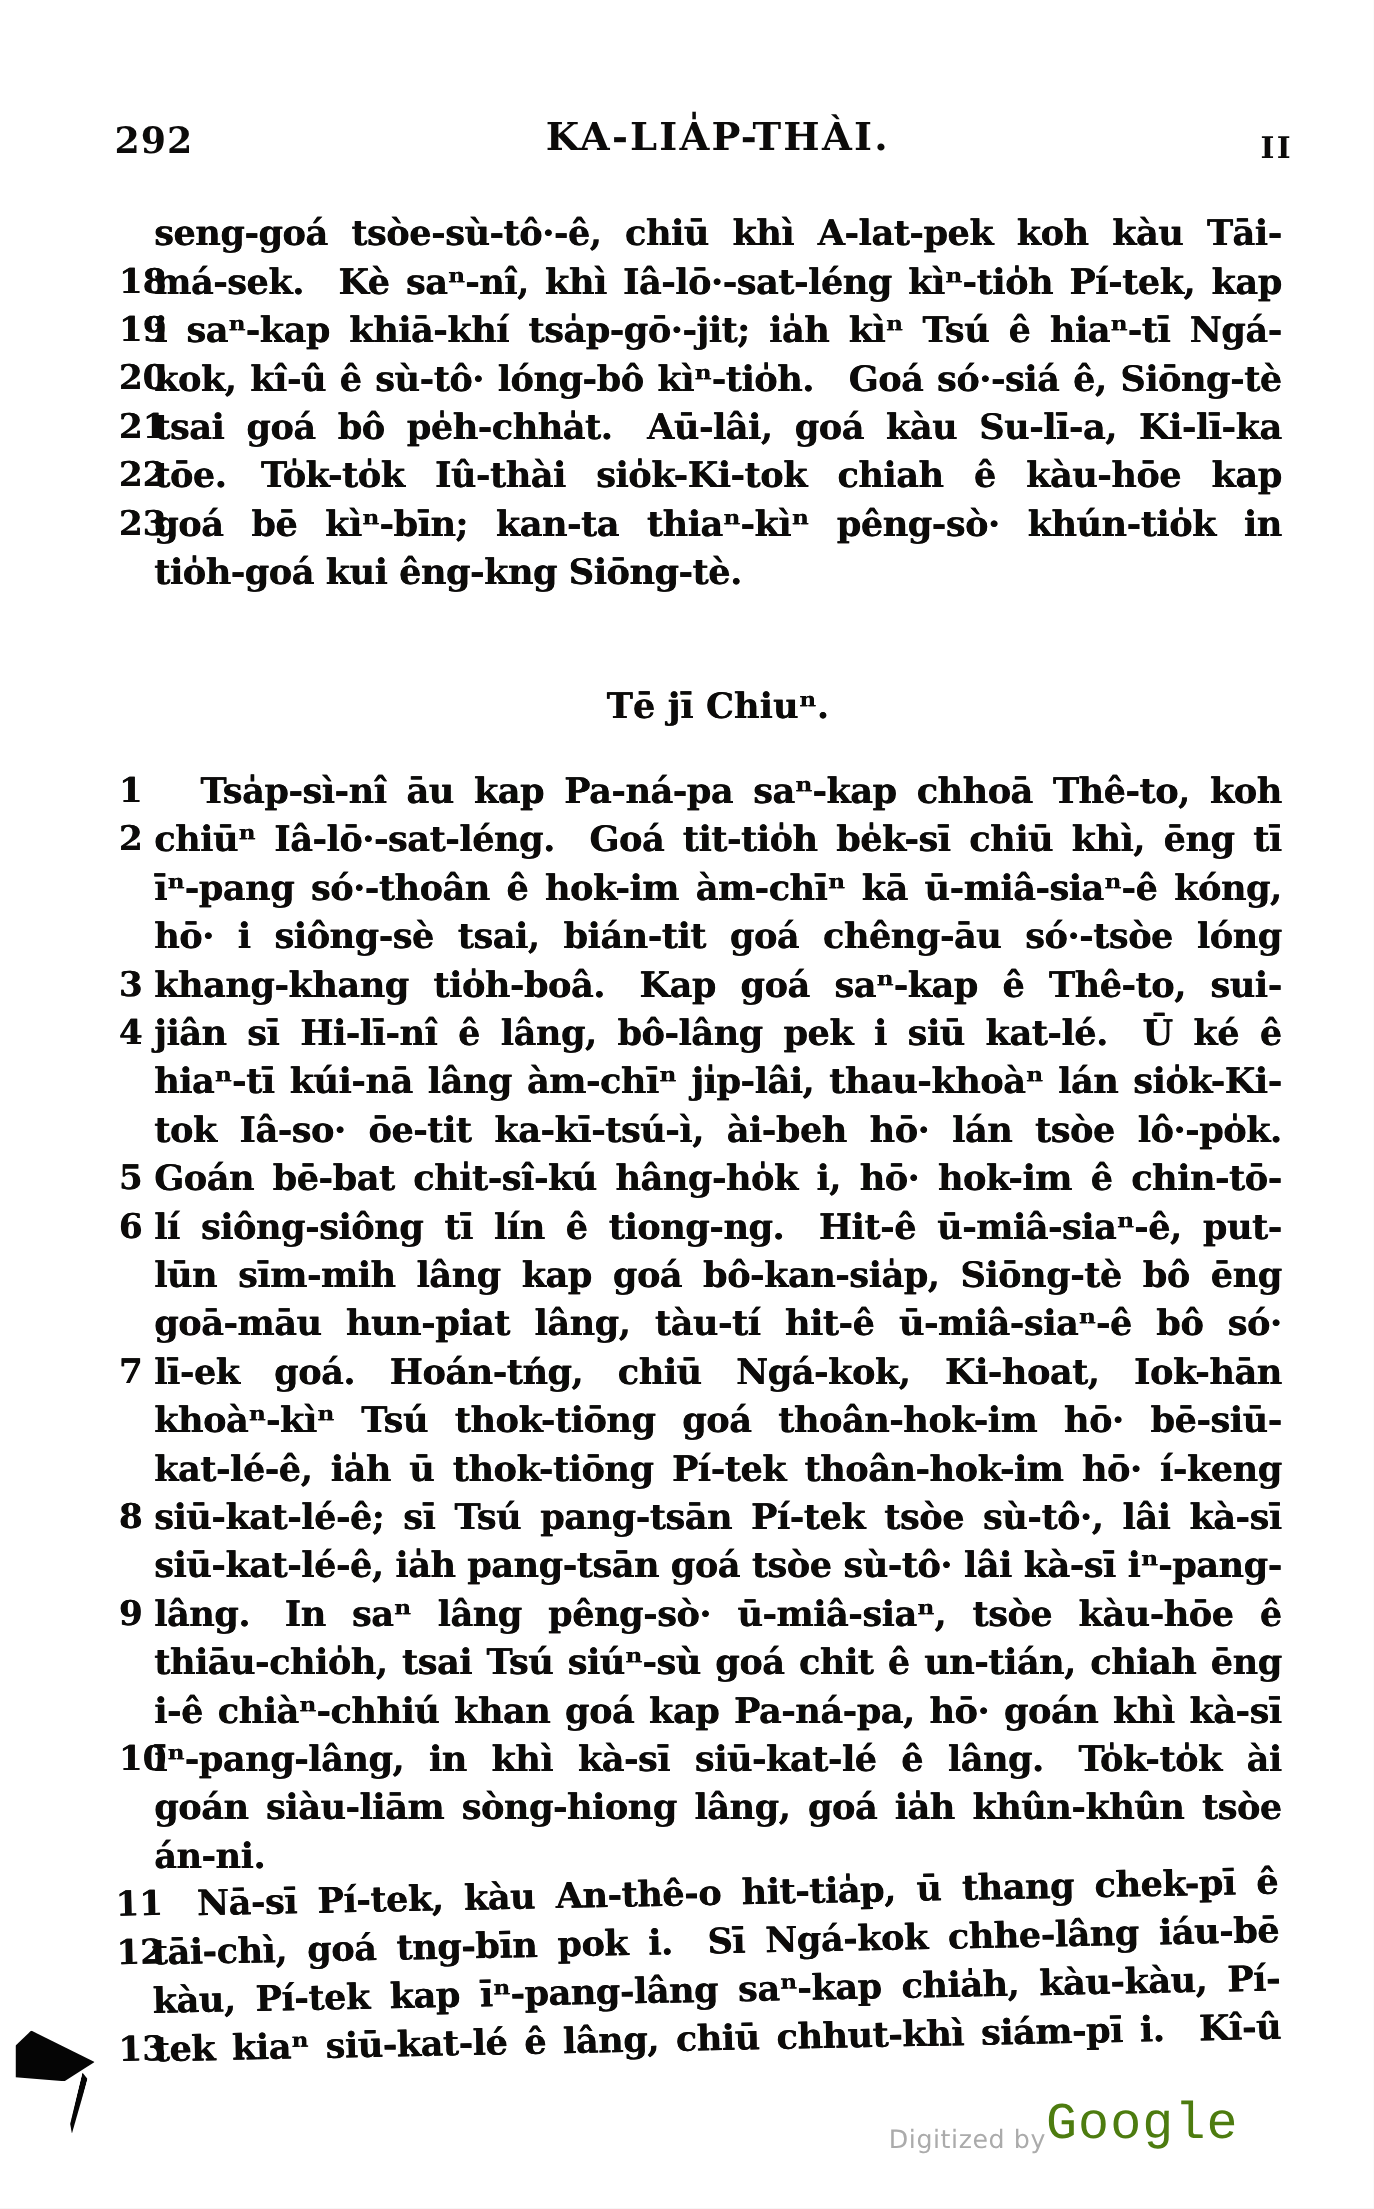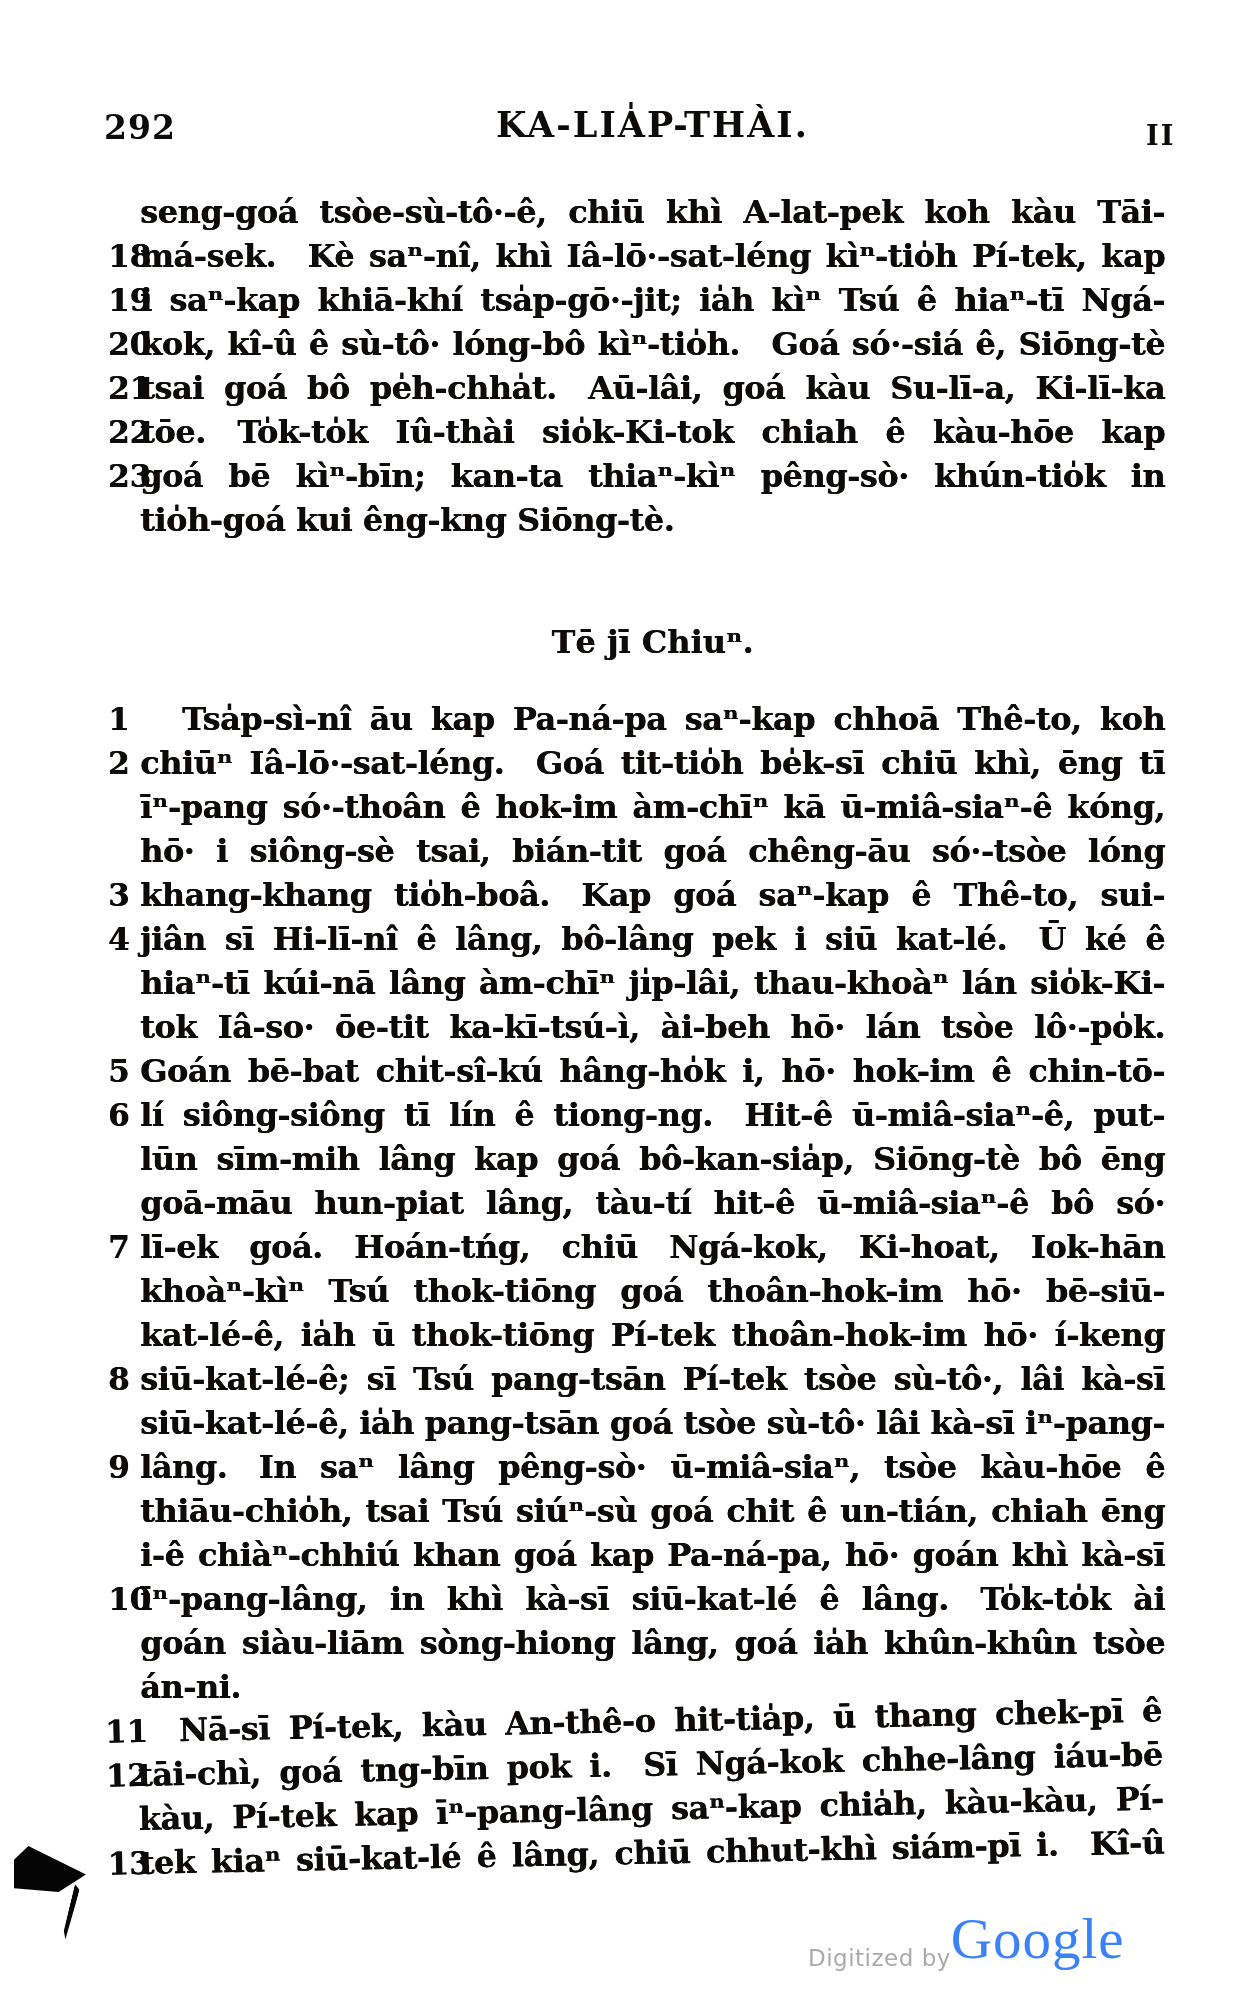--- a/index.html
+++ b/index.html
@@ -60,22 +60,22 @@
     position: absolute; left: 790px; top: 1906px;
     display: flex; align-items: flex-end; gap: 0;
     user-select: none;
     margin-left: 18px;
   }
   .wm-prefix {
     font-family: "DejaVu Sans", sans-serif;
     font-size: 23px; color: #ababab; letter-spacing: 0.5px;
   }
   .wm-logo {
-    font-family: Liberation Serif, serif;
-    font-size: 57px; color: #3b82f6; letter-spacing: 1px;
+    font-family: Liberation Mono, monospace;
+    font-size: 47px; color: #4d7c0f; letter-spacing: 1px;
   }
   
   .ink-blot {
     position: absolute; left: 14px; top: 1846px;
     width: 72px; height: 46px; background: #050505;
     clip-path: polygon(0 30%, 20% 0, 100% 62%, 62% 100%, 0 92%);
   }
   .ink-streak {
     position: absolute; left: 68px; top: 1884px;
     width: 6px; height: 56px; background: #050505;

